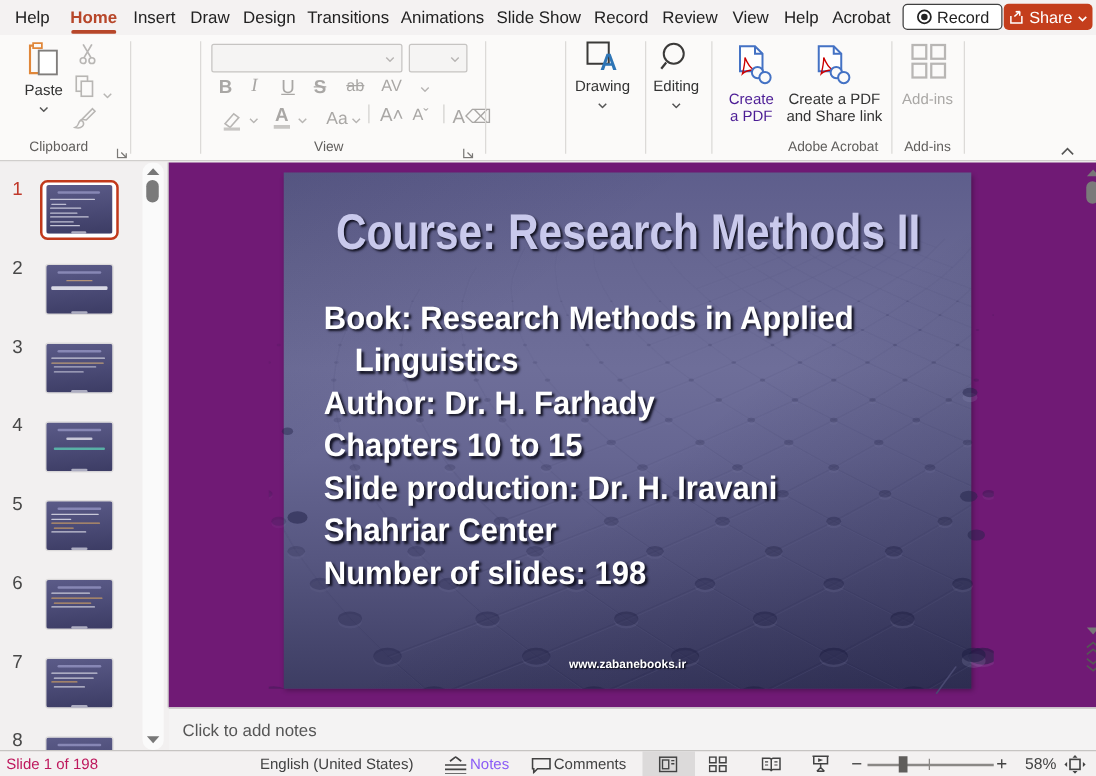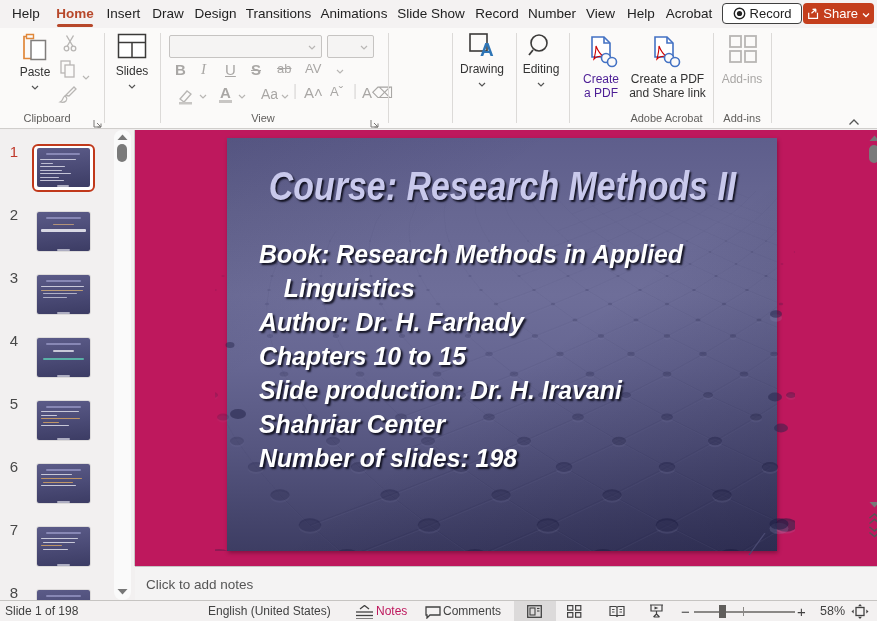--- a/index.html
+++ b/index.html
@@ -25,21 +25,21 @@
 <div id="tabbar">
   <div class="tab" style="left:12px;width:25px;">Help</div>
   <div class="tab" id="hometab" style="left:53px;width:44px;">Home</div>
   <div class="tab" style="left:104px;width:39px;">Insert</div>
   <div class="tab" style="left:150px;width:36px;">Draw</div>
   <div class="tab" style="left:193px;width:45px;">Design</div>
   <div class="tab" style="left:245px;width:67px;">Transitions</div>
   <div class="tab" style="left:319px;width:70px;">Animations</div>
   <div class="tab" style="left:396px;width:70px;">Slide Show</div>
   <div class="tab" style="left:473px;width:48px;">Record</div>
-  <div class="tab" style="left:528px;width:48px;">Number</div>
+  <div class="tab" style="left:528px;width:48px;">Review</div>
   <div class="tab" style="left:583px;width:35px;">View</div>
   <div class="tab" style="left:625px;width:32px;">Help</div>
   <div class="tab" style="left:664px;width:50px;">Acrobat</div>
   <div id="recbtn"><svg width="13" height="13" viewBox="0 0 13 13" style="vertical-align:-2px;margin-right:4px">
         <circle cx="6.5" cy="6.5" r="5.2" fill="none" stroke="#222" stroke-width="1.4"></circle>
         <circle cx="6.5" cy="6.5" r="2.6" fill="#222"></circle>
       </svg>Record</div>
   <div id="sharebtn"><svg width="13" height="12" viewBox="0 0 16 15" style="vertical-align:-2px;margin-right:3px">
         <path d="M2 6 v7 h11 v-7" fill="none" stroke="#fff" stroke-width="1.5"></path>
         <path d="M5.5 6.5 L11 1.5 M11 1.5 l-4.2 0.2 M11 1.5 l-0.2 4.2" stroke="#fff" stroke-width="1.5" fill="none"></path>
@@ -75,31 +75,20 @@
   <div class="abs" style="left:58px;top:57px;"><svg width="20" height="20" viewBox="0 0 20 20">
         <path d="M16 2 l2 2 -7 7 -3.5 -0.5 z" fill="none" stroke="#b8b6b4" stroke-width="1.3"></path>
         <path d="M7 11 c-1.5 0.5 -2 2 -2.5 3.5 c-0.5 1.5 -1.5 2 -2.5 2.5 c2 0.5 4.5 0.5 6 -1 c1-1 1-2.5 0.5-3.5 z" fill="none" stroke="#b8b6b4" stroke-width="1.2"></path>
       </svg></div>
   <div class="glabel" style="left:14px;width:66px;">Clipboard</div>
   <div class="abs" style="left:93px;top:86px;"><svg width="9" height="9" viewBox="0 0 9 9">
         <path d="M1 1 v7 h7 M4 4 l4 4 M8 4.5 v3.5 h-3.5" fill="none" stroke="#7a7876" stroke-width="1"></path>
       </svg></div>
   <div class="gsep" style="left:104px;"></div>
 
-  <div class="bigbtn" style="left:110px;top:4px;width:44px;">
-    <svg width="32" height="28" viewBox="0 0 32 28">
-        <rect x="2.5" y="2.5" width="27" height="23" fill="#fff" stroke="#3b3a39" stroke-width="1.5"></rect>
-        <line x1="2.5" y1="10.5" x2="29.5" y2="10.5" stroke="#3b3a39" stroke-width="1.5"></line>
-        <line x1="16" y1="10.5" x2="16" y2="25.5" stroke="#3b3a39" stroke-width="1.5"></line>
-      </svg>
-    <div style="margin-top:1px;">Slides</div>
-    <svg width="8" height="5" viewBox="0 0 8 5" style="margin-top:4px">
-        <path d="M1 1 l3 3 3-3" stroke="#555" stroke-width="1.2" fill="none"></path>
-      </svg>
-  </div>
   <div class="gsep" style="left:160px;"></div>
 
   <div class="abs" style="left:169px;top:7px;width:153px;height:23px;background:#f5f4f3;border:1px solid #c6c4c2;border-radius:2px;">
       <svg width="8" height="5" viewBox="0 0 8 5" style="position:absolute;right:5px;top:9px">
         <path d="M1 1 l3 3 3-3" stroke="#b8b6b4" stroke-width="1.2" fill="none"></path>
       </svg>
     </div>
   <div class="abs" style="left:327px;top:7px;width:47px;height:23px;background:#f5f4f3;border:1px solid #c6c4c2;border-radius:2px;">
       <svg width="8" height="5" viewBox="0 0 8 5" style="position:absolute;right:5px;top:9px">
         <path d="M1 1 l3 3 3-3" stroke="#b8b6b4" stroke-width="1.2" fill="none"></path>
@@ -287,21 +276,21 @@
   <svg class="abs" style="left:116px;top:3px;" width="13" height="8" viewBox="0 0 13 8">
       <path d="M1.5 7 L6.5 1.5 L11.5 7 z" fill="#777"></path>
     </svg>
   <div class="abs" style="left:117px;top:14px;width:10px;height:18px;background:#7a7a7a;border-radius:5px;"></div>
   <svg class="abs" style="left:116px;top:458px;" width="13" height="8" viewBox="0 0 13 8">
       <path d="M1.5 1 L6.5 6.5 L11.5 1 z" fill="#777"></path>
     </svg>
 </div>
 <div class="abs" style="left:134px;top:130px;width:1px;height:436px;background:#c8c6c6;"></div>
 
-<div class="abs" id="canvas" style="left:135px;top:130px;width:742px;height:436px;background:#be185d;font-style:italic;">
+<div class="abs" id="canvas" style="left:135px;top:130px;width:742px;height:436px;background:#701a75;">
   <div class="abs" id="slide" style="left:92px;top:8px;width:550px;height:413px;box-shadow:1px 2px 4px rgba(0,0,0,0.3);">
     <svg width="550" height="413" viewBox="0 0 550 413" style="position:absolute;left:0;top:0;overflow:visible;">
       <defs>
         <linearGradient id="bg" x1="0" y1="0" x2="0" y2="1">
           <stop offset="0" stop-color="#5e5e8c"></stop>
           <stop offset="0.18" stop-color="#676792"></stop>
           <stop offset="0.38" stop-color="#6e6e99"></stop>
           <stop offset="0.55" stop-color="#666692"></stop>
           <stop offset="0.75" stop-color="#565680"></stop>
           <stop offset="0.92" stop-color="#45456c"></stop>
@@ -1343,20 +1332,21 @@
       </svg>
     <div style="position:absolute;left:0;top:26px;width:550px;text-align:center;font-size:40px;font-weight:bold;color:#c9c9ec;text-shadow:2px 2px 2px rgba(5,5,15,0.85);white-space:nowrap;transform:scaleX(0.848);transform-origin:50% 0;">Course: Research Methods II</div>
     <div style="position:absolute;left:32px;top:99px;width:470px;font-size:26px;font-weight:bold;color:#ffffff;line-height:34px;text-shadow:2px 2px 2px rgba(5,5,15,0.85);transform:scaleX(0.955);transform-origin:0 0;">
       <div>Book: Research Methods in Applied<br><span style="margin-left:26px;">Linguistics</span></div>
       <div>Author: Dr. H. Farhady</div>
       <div>Chapters 10 to 15</div>
       <div>Slide production: Dr. H. Iravani</div>
       <div>Shahriar Center</div>
       <div>Number of slides: 198</div>
     </div>
+    <div style="position:absolute;left:0;top:389px;width:550px;text-align:center;font-size:9.5px;line-height:10px;font-weight:bold;color:#fff;text-shadow:1.2px 1.2px 1px rgba(5,5,15,0.9);">www.zabanebooks.ir</div>
   </div>
 
   <svg class="abs" style="left:610px;top:403px;" width="24" height="26" viewBox="0 0 24 26">
       <line x1="20" y1="0" x2="4" y2="22" stroke="#4a4a72" stroke-width="1.2"></line>
     </svg>
 
   <div class="abs" style="left:732px;top:0px;width:10px;height:436px;"></div>
   <svg class="abs" style="left:733px;top:4px;" width="13" height="8" viewBox="0 0 13 8">
       <path d="M1.5 7 L6.5 1.5 L11.5 7 z" fill="#777"></path>
     </svg>
@@ -1370,31 +1360,31 @@
   <svg class="abs" style="left:733px;top:396px;" width="13" height="12" viewBox="0 0 13 12">
       <path d="M1.5 1 L6.5 5 L11.5 1 M1.5 6.5 L6.5 10.5 L11.5 6.5" fill="none" stroke="#555" stroke-width="1.4"></path>
     </svg>
 </div>
 
 <div class="abs" style="left:135px;top:566px;width:742px;height:34px;background:#f4f3f3;border-top:1px solid #c6c4c4;">
   <div class="abs" style="left:11px;top:10px;font-size:13.5px;color:#555;">Click to add notes</div>
 </div>
 
 <div class="abs" id="status" style="left:0;top:600px;width:877px;height:21px;background:#f3f1f1;border-top:1px solid #c6c4c2;">
-  <div class="abs" style="left:5px;top:3px;font-size:12px;color:#404040;text-align:center;">Slide 1 of 198</div>
+  <div class="abs" style="left:5px;top:3px;font-size:12px;color:#be185d;text-align:center;">Slide 1 of 198</div>
   <div class="abs" style="left:208px;top:3px;font-size:12px;color:#424242;">English (United States)</div>
   <svg class="abs" style="left:355px;top:4px;" width="19" height="14" viewBox="0 0 19 14">
       <path d="M5 4 L9.5 0.5 L14 4" fill="none" stroke="#424242" stroke-width="1.3"></path>
       <g stroke="#424242" stroke-width="1.3">
         <line x1="1" y1="7" x2="18" y2="7"></line>
         <line x1="1" y1="10.5" x2="18" y2="10.5"></line>
         <line x1="1" y1="14" x2="18" y2="14"></line>
       </g>
     </svg>
-  <div class="abs" style="left:376px;top:3px;font-size:12px;color:#be185d;">Notes</div>
+  <div class="abs" style="left:376px;top:3px;font-size:12px;color:#8b5cf6;">Notes</div>
   <svg class="abs" style="left:425px;top:5px;" width="16" height="13" viewBox="0 0 16 13">
       <path d="M1 1 h14 v8 h-10 l-3 3 v-3 h-1 z" fill="none" stroke="#424242" stroke-width="1.3"></path>
     </svg>
   <div class="abs" style="left:443px;top:3px;font-size:12px;color:#424242;">Comments</div>
   <div class="abs" style="left:514px;top:0px;width:42px;height:21px;background:#dcdada;"></div>
   <svg class="abs" style="left:527px;top:4px;" width="15" height="13" viewBox="0 0 15 13">
       <rect x="0.7" y="0.7" width="13.6" height="11.6" fill="none" stroke="#424242" stroke-width="1.3"></rect>
       <rect x="3" y="3" width="5" height="7" fill="none" stroke="#424242" stroke-width="1.1"></rect>
       <line x1="10" y1="3.5" x2="12.5" y2="3.5" stroke="#424242" stroke-width="1.1"></line>
       <line x1="10" y1="6" x2="12.5" y2="6" stroke="#424242" stroke-width="1.1"></line>

